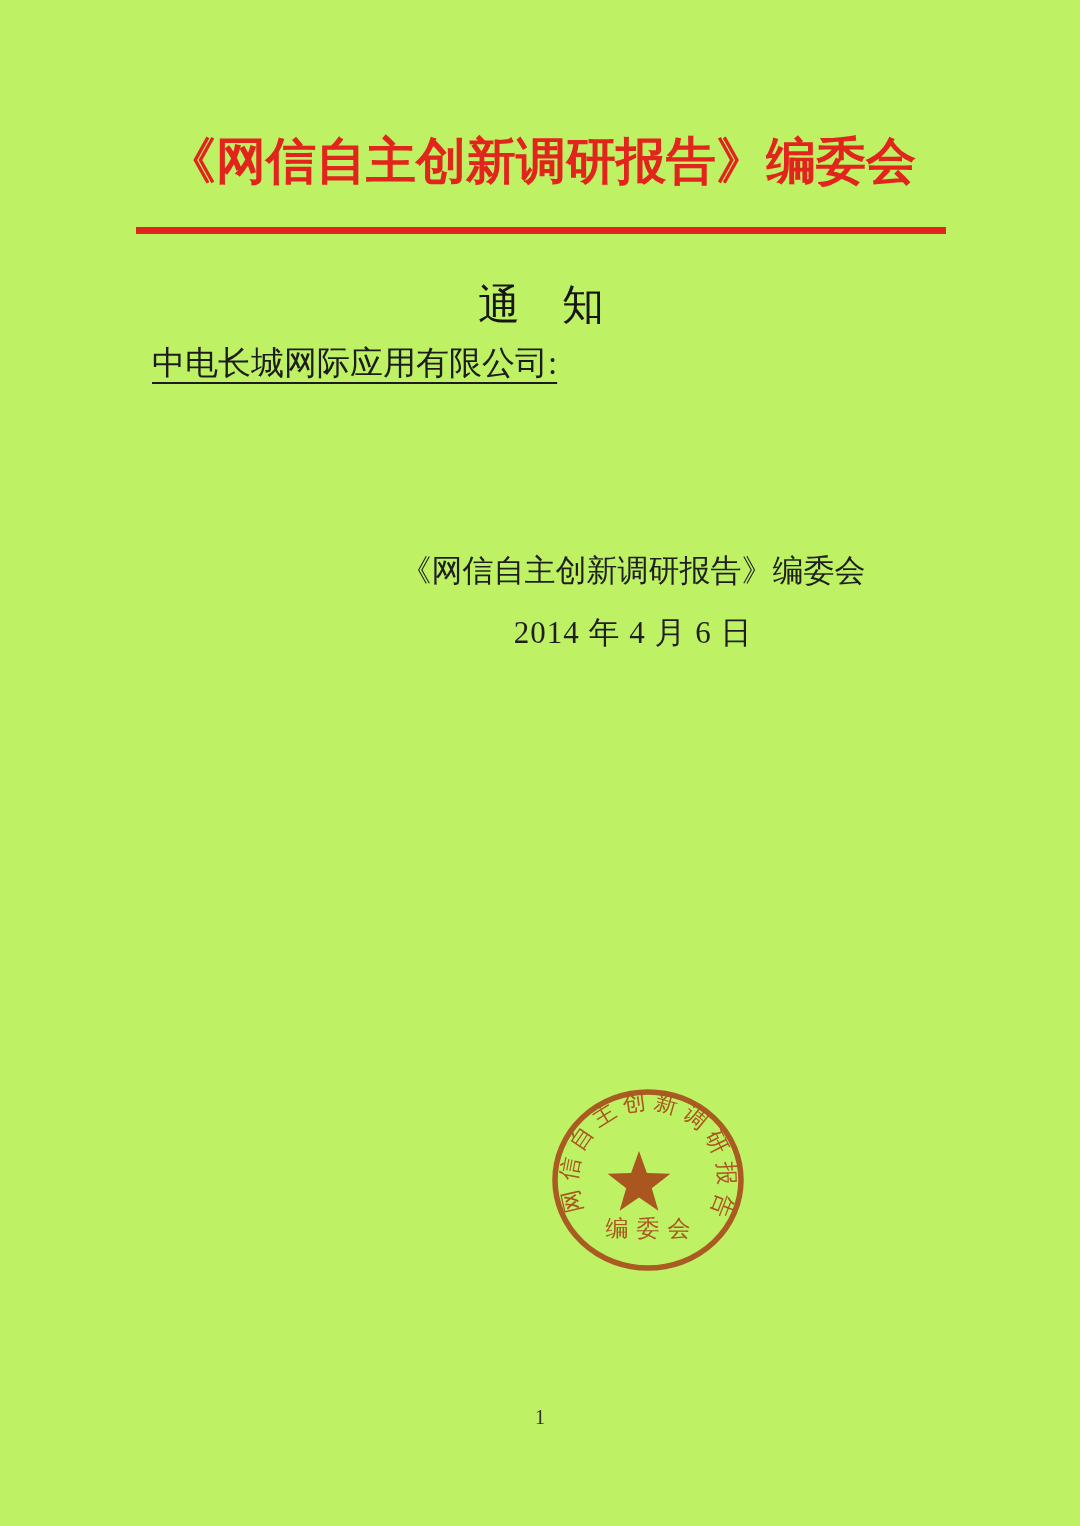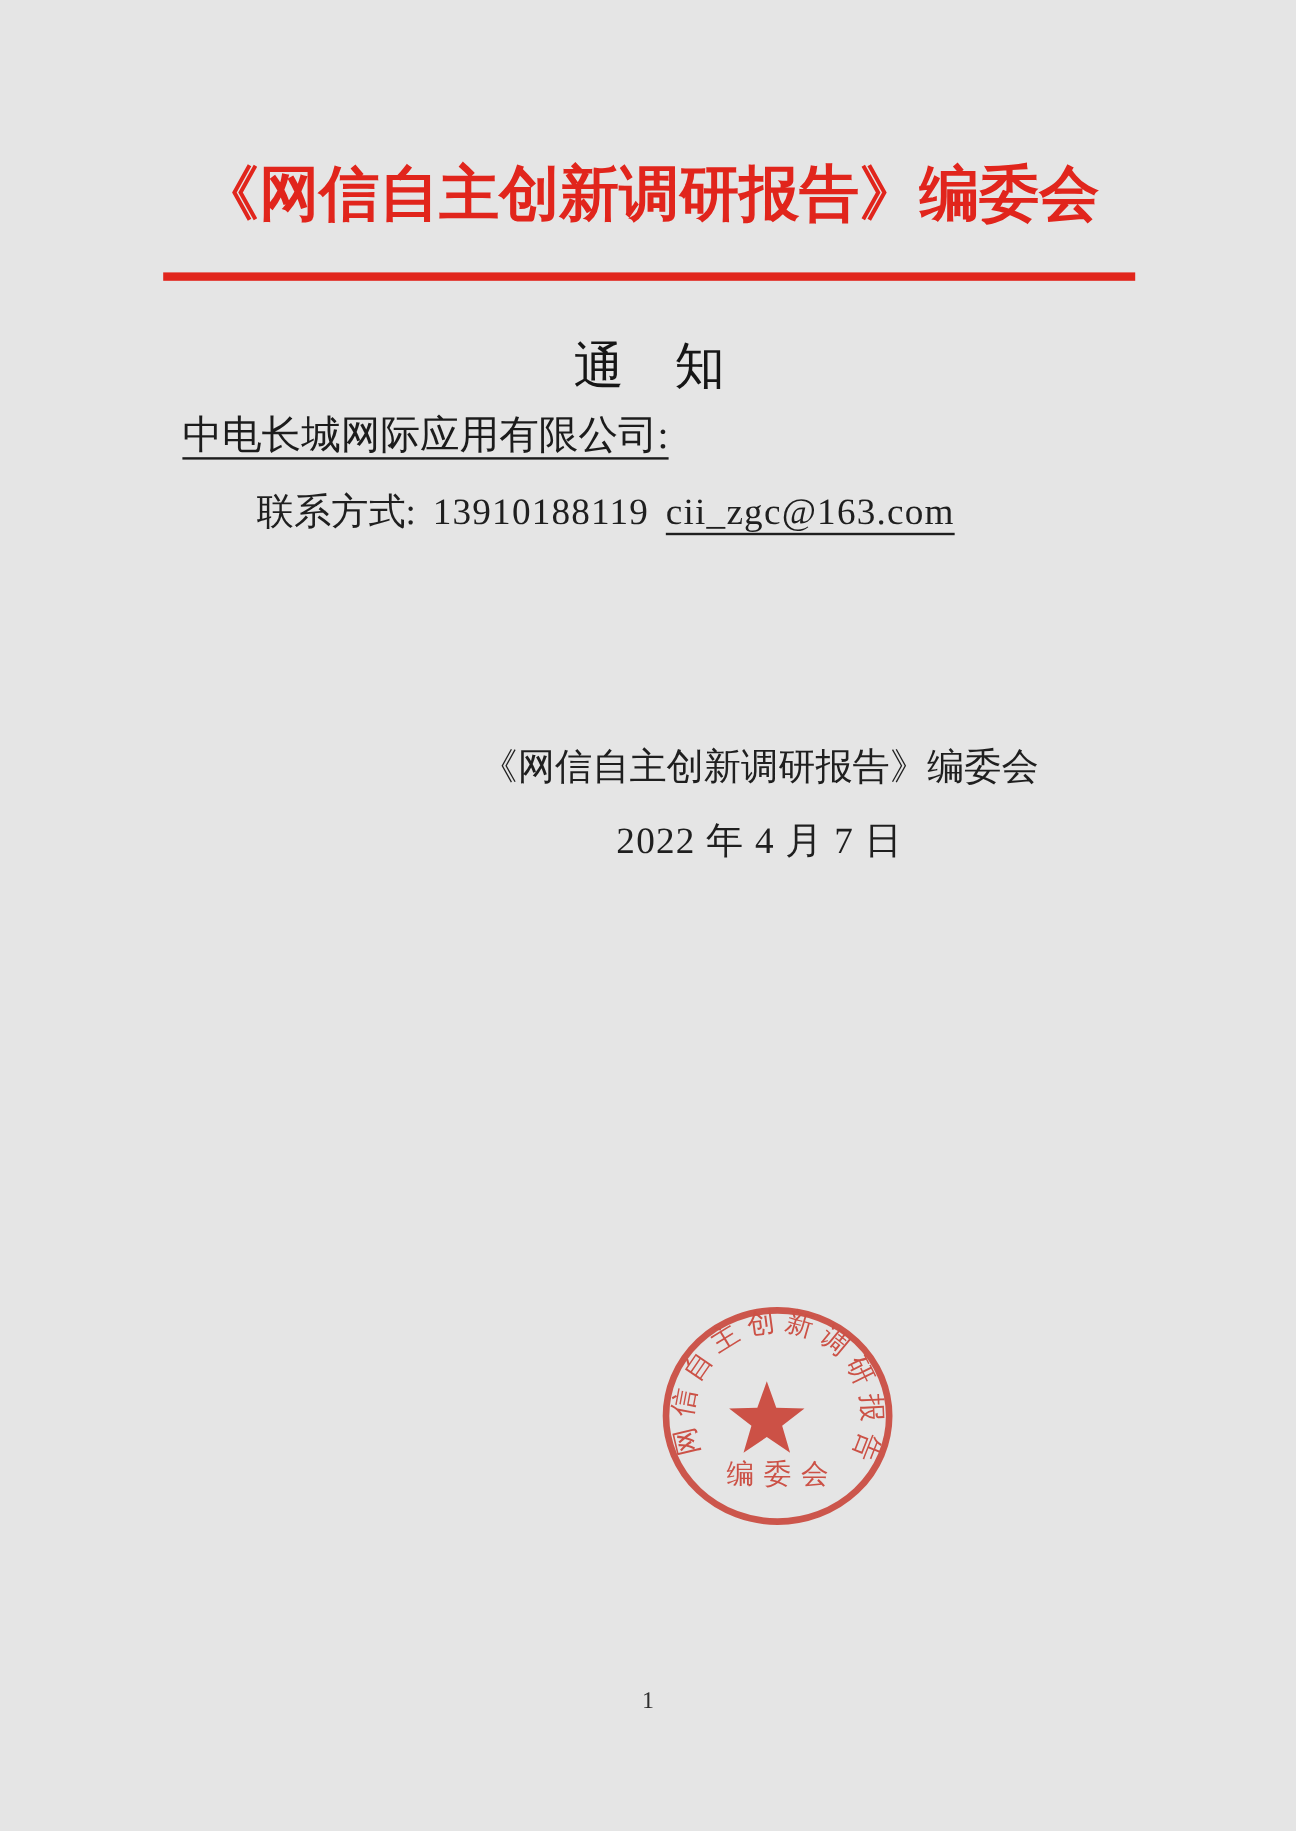--- a/index.html
+++ b/index.html
@@ -1,19 +1,19 @@
 <!DOCTYPE html>
 <html><head>
 <meta charset="utf-8">
 <style>
   html,body{margin:0;padding:0;background:#ffffff;}
   .page{
     position:relative;
     width:1080px;height:1526px;
-    background:#e5e5e5;
+    background:#bef264;
     overflow:hidden;
     font-family:"Liberation Serif","DejaVu Serif",serif;
     color:#1f1f1f;
     margin:0 auto;
   }
   .content{padding:132px 150px 0 152px;}
   .doc-title{
     margin:0;
     font-family:"Liberation Sans","DejaVu Sans",sans-serif;
     font-weight:700;
@@ -105,27 +105,24 @@
     <div class="divider"></div>
 
     <div class="notice-heading">通　知</div>
 
     <div class="addressee">中电长城网际应用有限公司:</div>
 
 
 
 
 
-    <div class="contact-line">
-      <span class="label">联系方式:</span><span class="phone">13910188119</span><span class="email">cii_zgc@163.com</span>
-    </div>
 
     <div class="signature">
       <div class="sig-org">《网信自主创新调研报告》编委会</div>
-      <div class="sig-date">2022 年 4 月 7 日</div>
+      <div class="sig-date">2014 年 4 月 6 日</div>
     </div>
 
   </div>
 
   <svg class="seal" viewBox="0 0 200 194">
     <ellipse cx="100" cy="96" rx="93" ry="88" fill="none" stroke="#e04a3c" stroke-width="5.5"></ellipse>
     <polygon fill="#df4335" points="91,67 98.9,89.1 122.4,89.8 103.8,104.2 110.4,126.7 91,113.5 71.6,126.7 78.2,104.2 59.6,89.8 83.1,89.1"></polygon>
     <path id="sealArc" d="M 38.5,131.5 A 71,71 0 1 1 161.5,131.5" fill="none"></path>
     <text font-size="23" fill="#df4335" letter-spacing="6.5" font-family="Liberation Serif, DejaVu Serif, serif">
       <textPath href="#sealArc" startOffset="6">网信自主创新调研报告</textPath>

